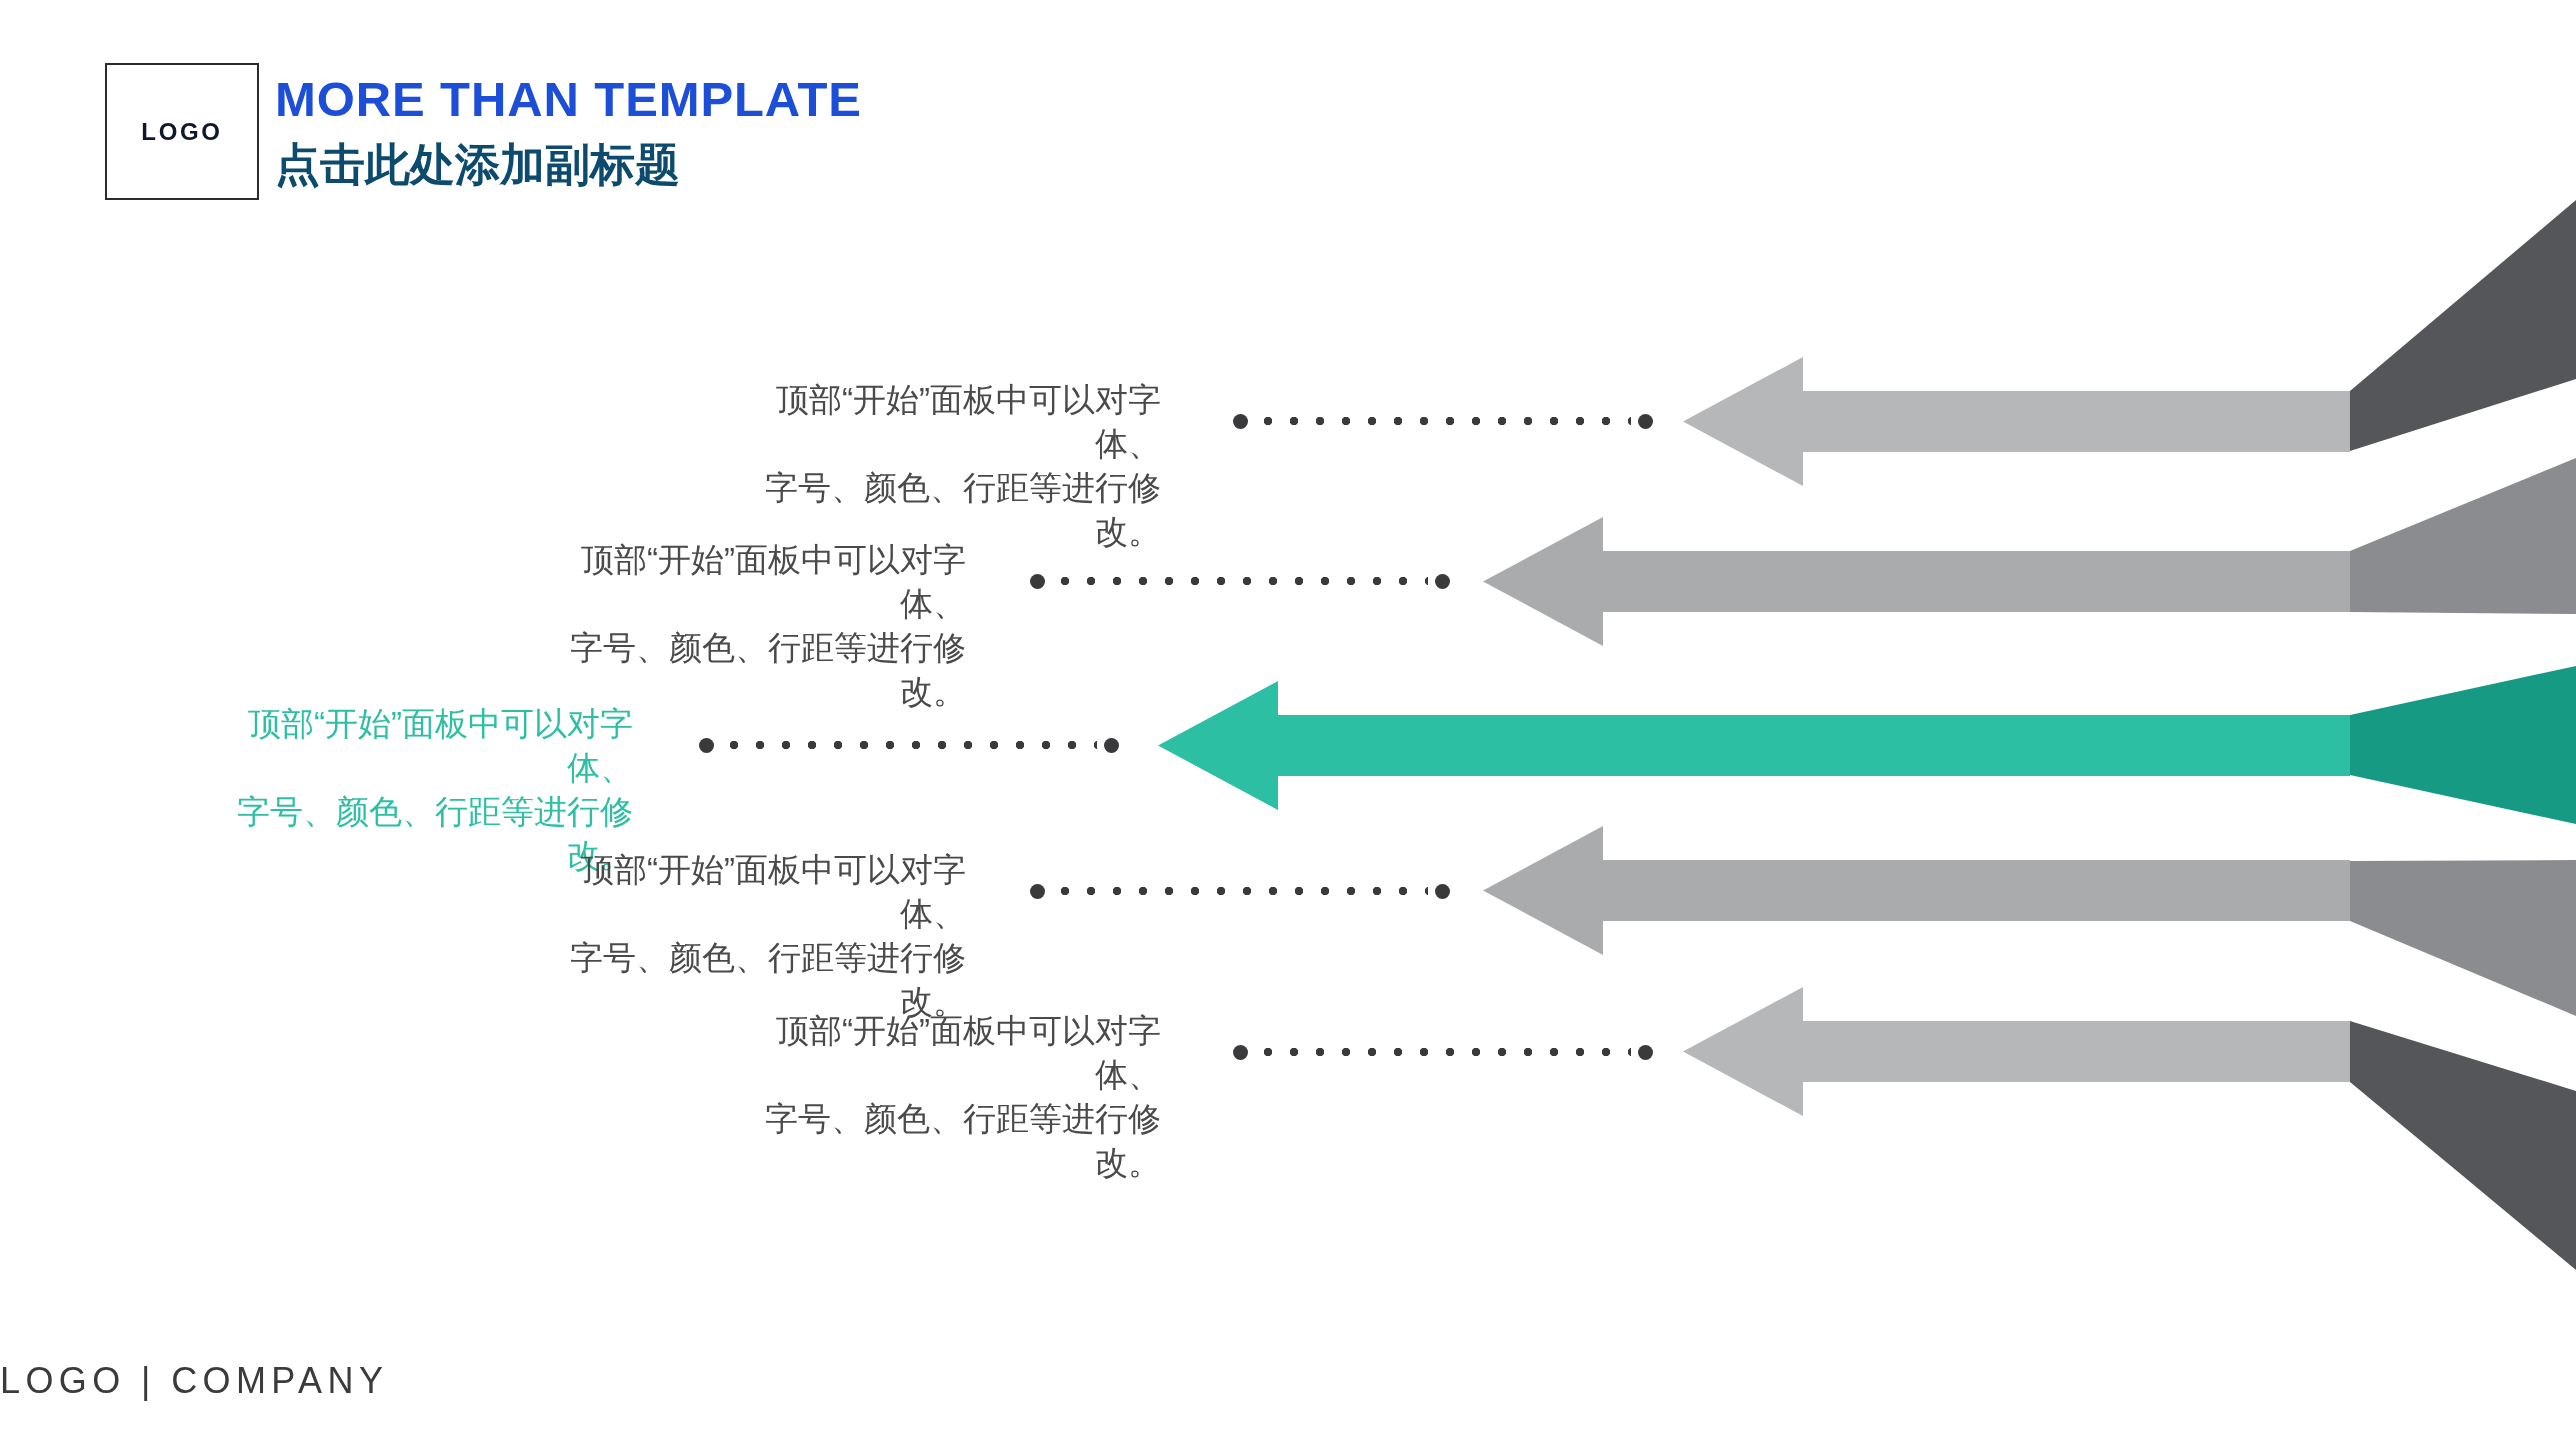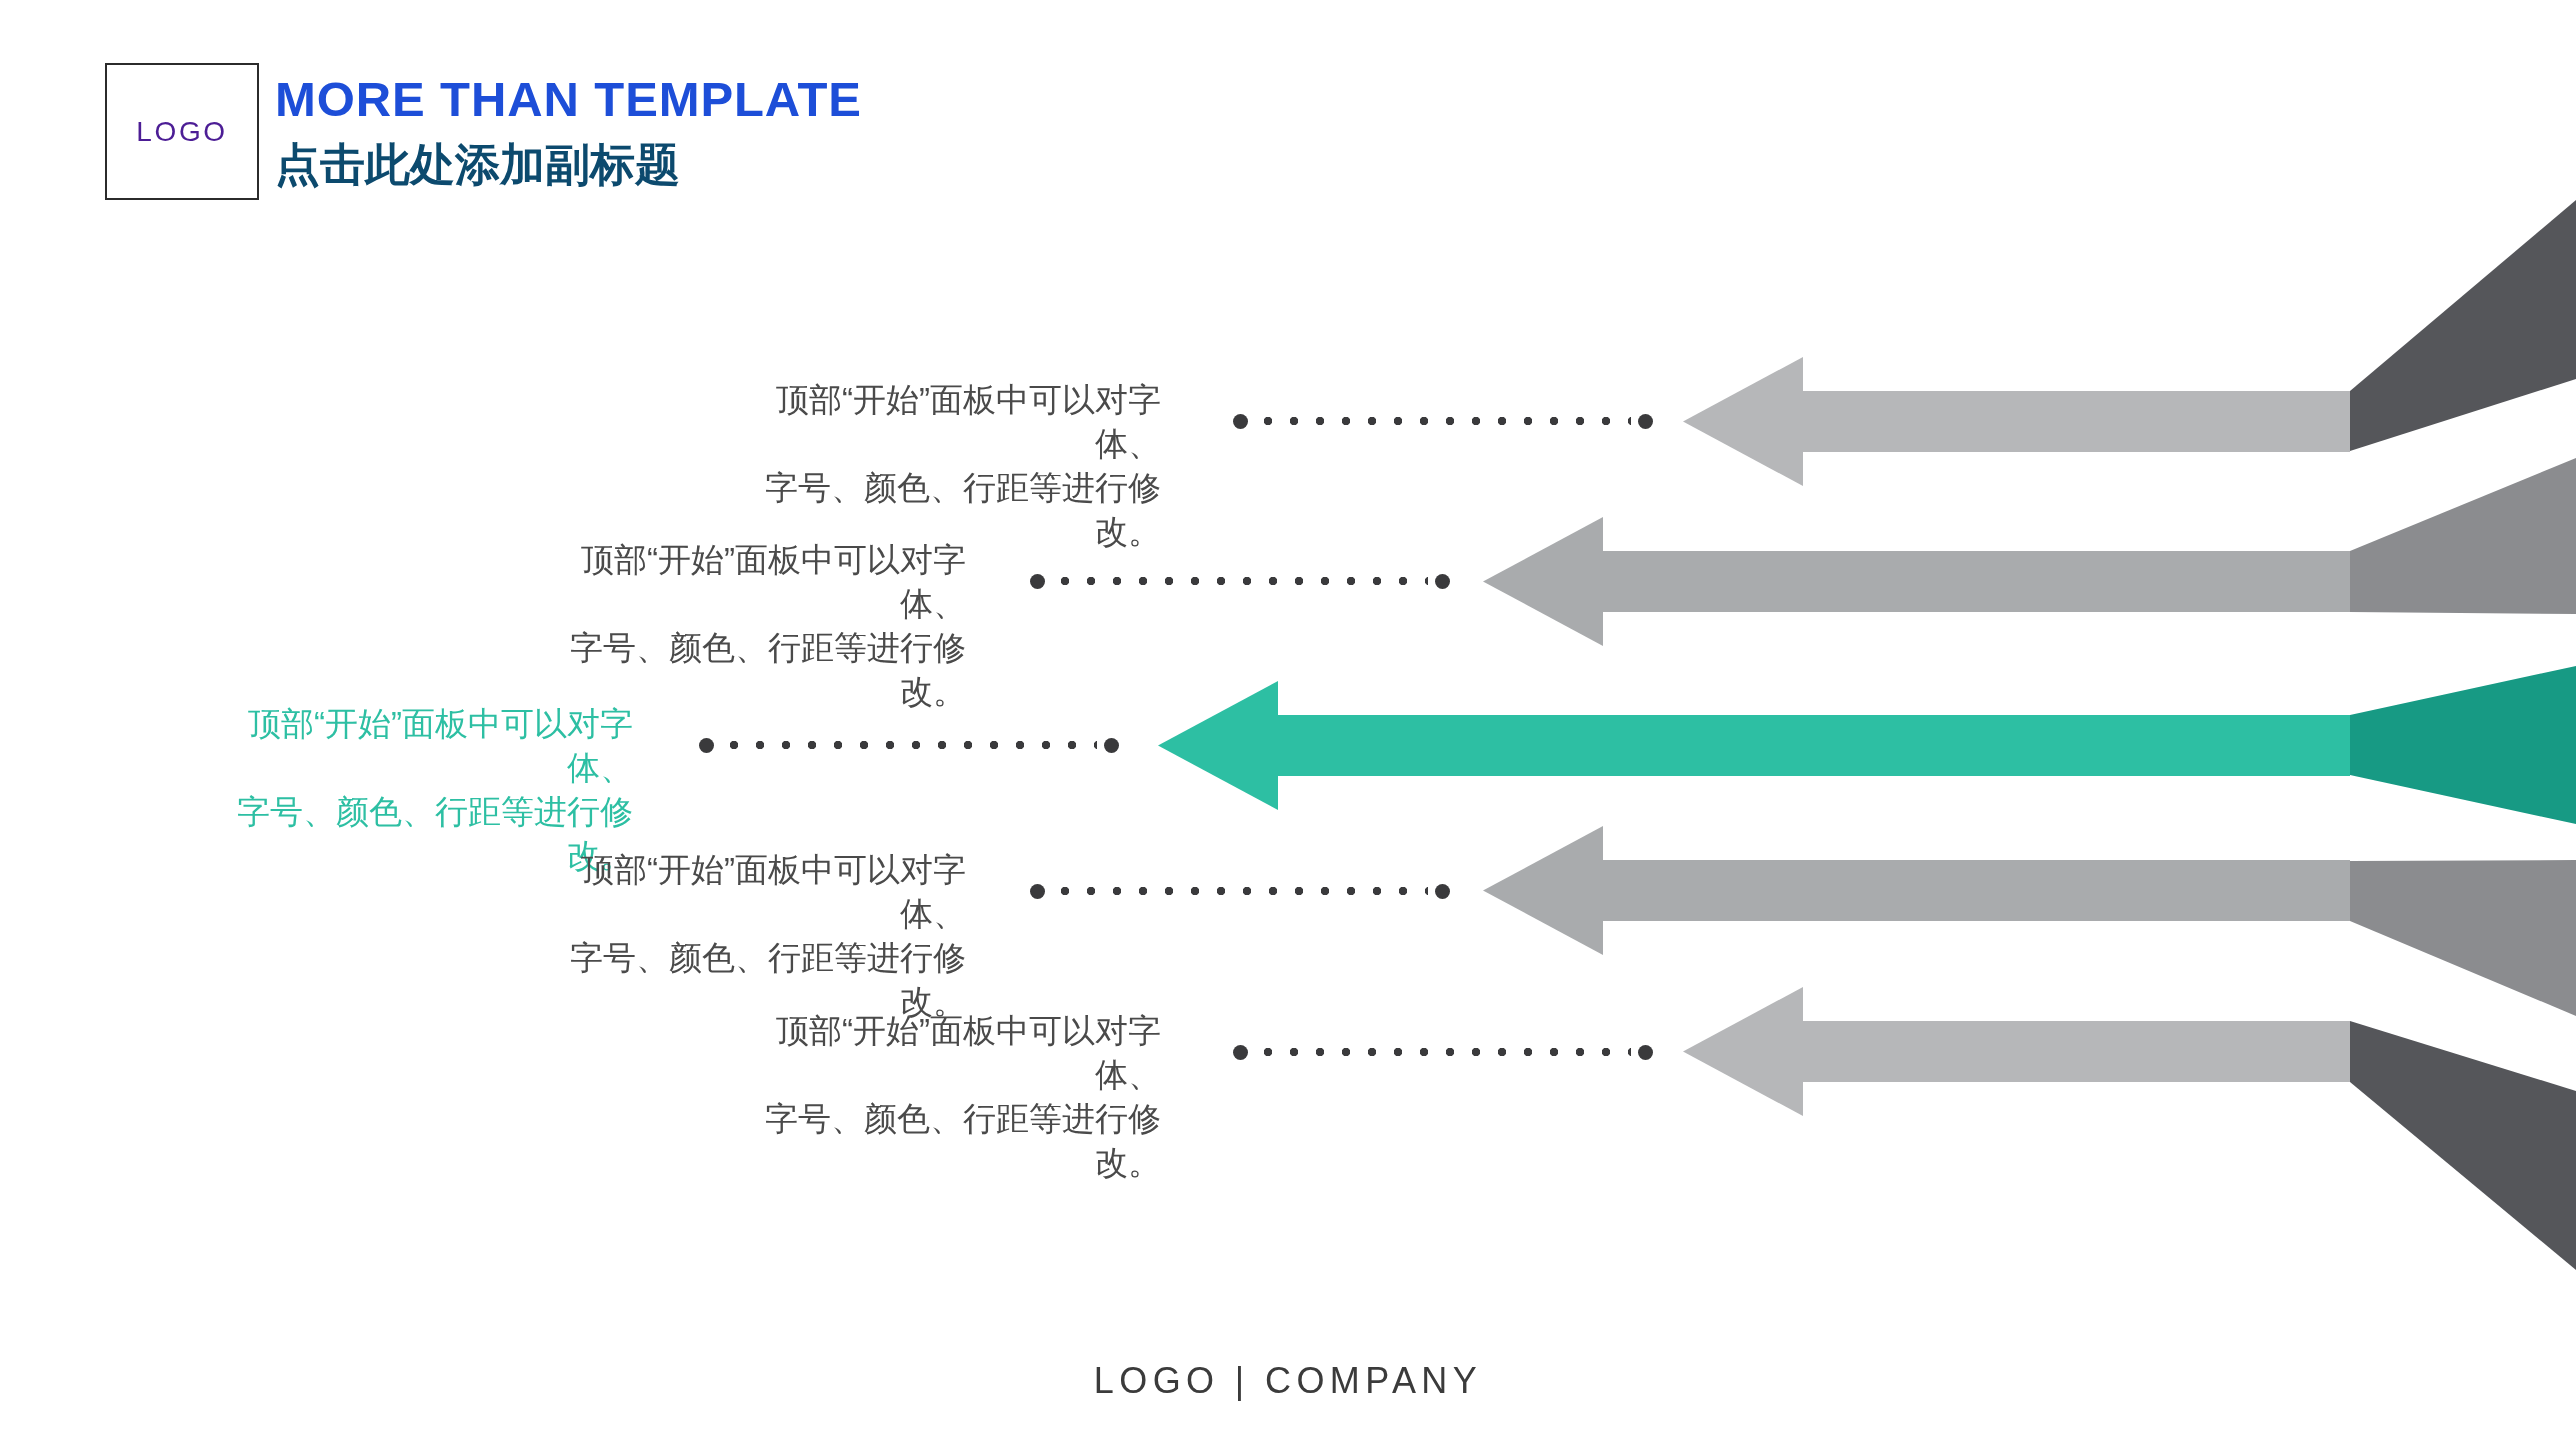--- a/index.html
+++ b/index.html
@@ -11,21 +11,21 @@
     font-family:"Liberation Sans","DejaVu Sans",sans-serif;
   }
 
   
   .logo-box{
     position:absolute;left:105px;top:63px;width:154px;height:137px;
     border:2.7px solid #2b2b2b;box-sizing:border-box;
     display:flex;align-items:center;justify-content:center;
   }
   .logo-box span{
-    font-size:28px;font-weight:400;letter-spacing:2.7px;color:#4c1d95;
+    font-size:24px;font-weight:700;letter-spacing:2.7px;color:#0f172a;
   }
   .title{
     position:absolute;left:275px;top:72px;
     font-size:49px;font-weight:700;letter-spacing:0.9px;color:#1d4ed8;
     line-height:55px;white-space:nowrap;
   }
   .subtitle{
     position:absolute;left:275px;top:139px;
     font-size:45px;font-weight:700;color:#0c4a6e;
     line-height:52px;white-space:nowrap;
@@ -93,21 +93,21 @@
   .ribbon.tealdark{background:var(--accent_dark,#179a84);}
   .ribbon.r1{top:200px;height:251px;clip-path:polygon(0 191px,100% 0,100% 179px,0 251px);}
   .ribbon.r2{top:458px;height:156px;clip-path:polygon(0 93px,100% 0,100% 156px,0 154px);}
   .ribbon.r3{top:666px;height:158px;clip-path:polygon(0 49px,100% 0,100% 158px,0 109px);}
   .ribbon.r4{top:860px;height:156px;clip-path:polygon(0 0.9px,100% 0,100% 156px,0 61px);}
   .ribbon.r5{top:1021px;height:249px;clip-path:polygon(0 0,100% 70px,100% 249px,0 61px);}
 
   
   .footer{
     position:absolute;left:0;top:1360px;width:100%;
-    text-align:center;font-size:36px;letter-spacing:5.4px;color:#3b3b3b;
+    text-align:left;font-size:36px;letter-spacing:5.4px;color:#3b3b3b;
   }
 </style>
 </head>
 <body>
 
 <div class="slide">
 
   <div class="logo-box">
     <span>LOGO</span>
   </div>

